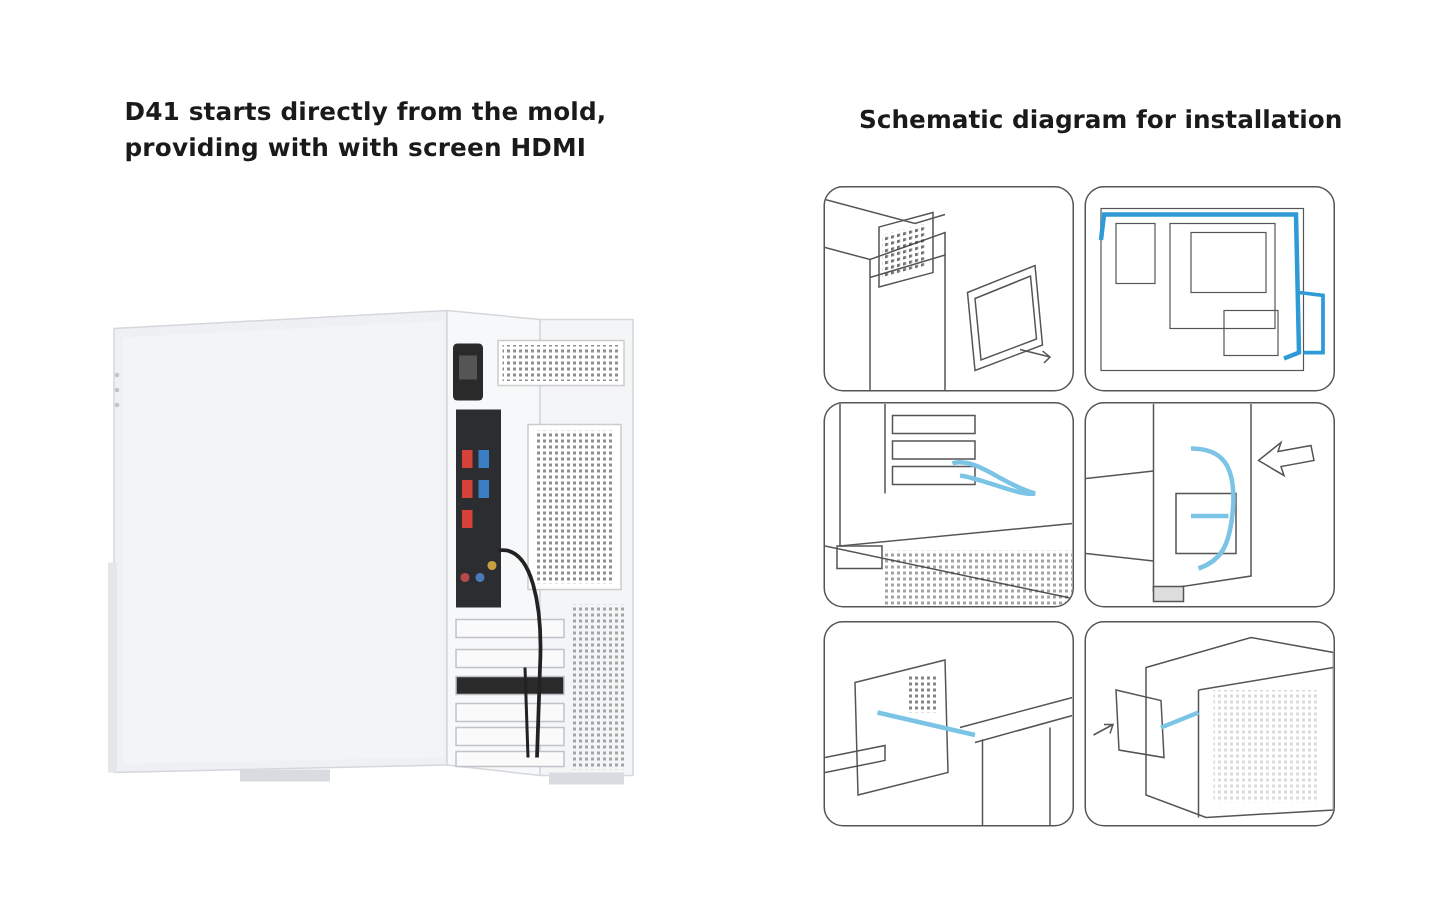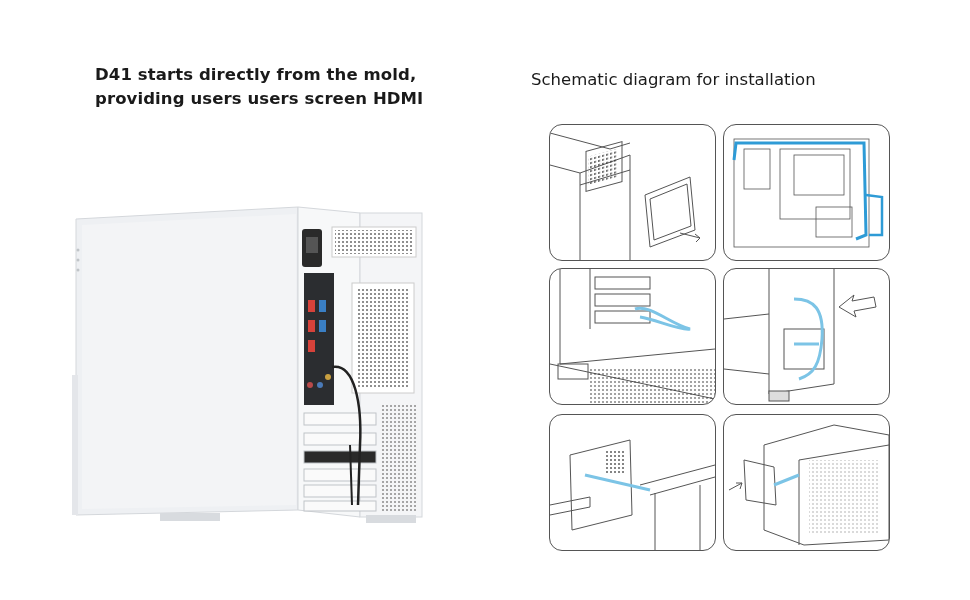--- a/index.html
+++ b/index.html
@@ -1,36 +1,36 @@
 <!DOCTYPE html>
 <html><head>
 <meta charset="utf-8">
 <style>
   html,body{margin:0;padding:0;background:#fff;}
   body{width:970px;height:600px;position:relative;overflow:hidden;font-family:"DejaVu Sans","Liberation Sans",sans-serif;color:#1a1a1a;}
   .headline{position:absolute;left:83px;top:63px;width:340px;font-size:16.5px;font-weight:bold;line-height:24px;letter-spacing:0.1px;}
-  .headline span{display:block;white-space:nowrap;margin-left:12px;}
-  .subhead{position:absolute;left:531px;top:68px;width:330px;font-size:16.5px;font-weight:normal;line-height:24px;}
+  .headline span{display:block;white-space:nowrap;}
+  .subhead{position:absolute;left:565px;top:68px;width:330px;font-size:16.5px;font-weight:bold;line-height:24px;text-align:right;}
   .subhead span{display:block;white-space:nowrap;}
   .case{position:absolute;left:70px;top:205px;width:360px;height:320px;}
   .panel{position:absolute;width:165px;height:135px;border:1.3px solid #555;border-radius:13px;background:#fff;overflow:hidden;}
   .panel svg{width:100%;height:100%;display:block;}
   #p1{left:549px;top:124px;}
   #p2{left:723px;top:124px;}
   #p3{left:549px;top:268px;}
   #p4{left:723px;top:268px;}
   #p5{left:549px;top:414px;}
   #p6{left:723px;top:414px;}
 </style>
 </head>
 <body>
 
 <div class="headline">
   <span>D41 starts directly from the mold,</span>
-  <span>providing users users screen HDMI</span>
+  <span>providing with with screen HDMI</span>
 </div>
 
 <div class="subhead">
   <span>Schematic diagram for installation</span>
 </div>
 
 <div class="case">
   <svg viewBox="0 0 360 320" width="360" height="320">
 
     <polygon points="6,14 228,2 228,305 6,310" fill="#eef0f3" stroke="#d4d7db" stroke-width="1"></polygon>

